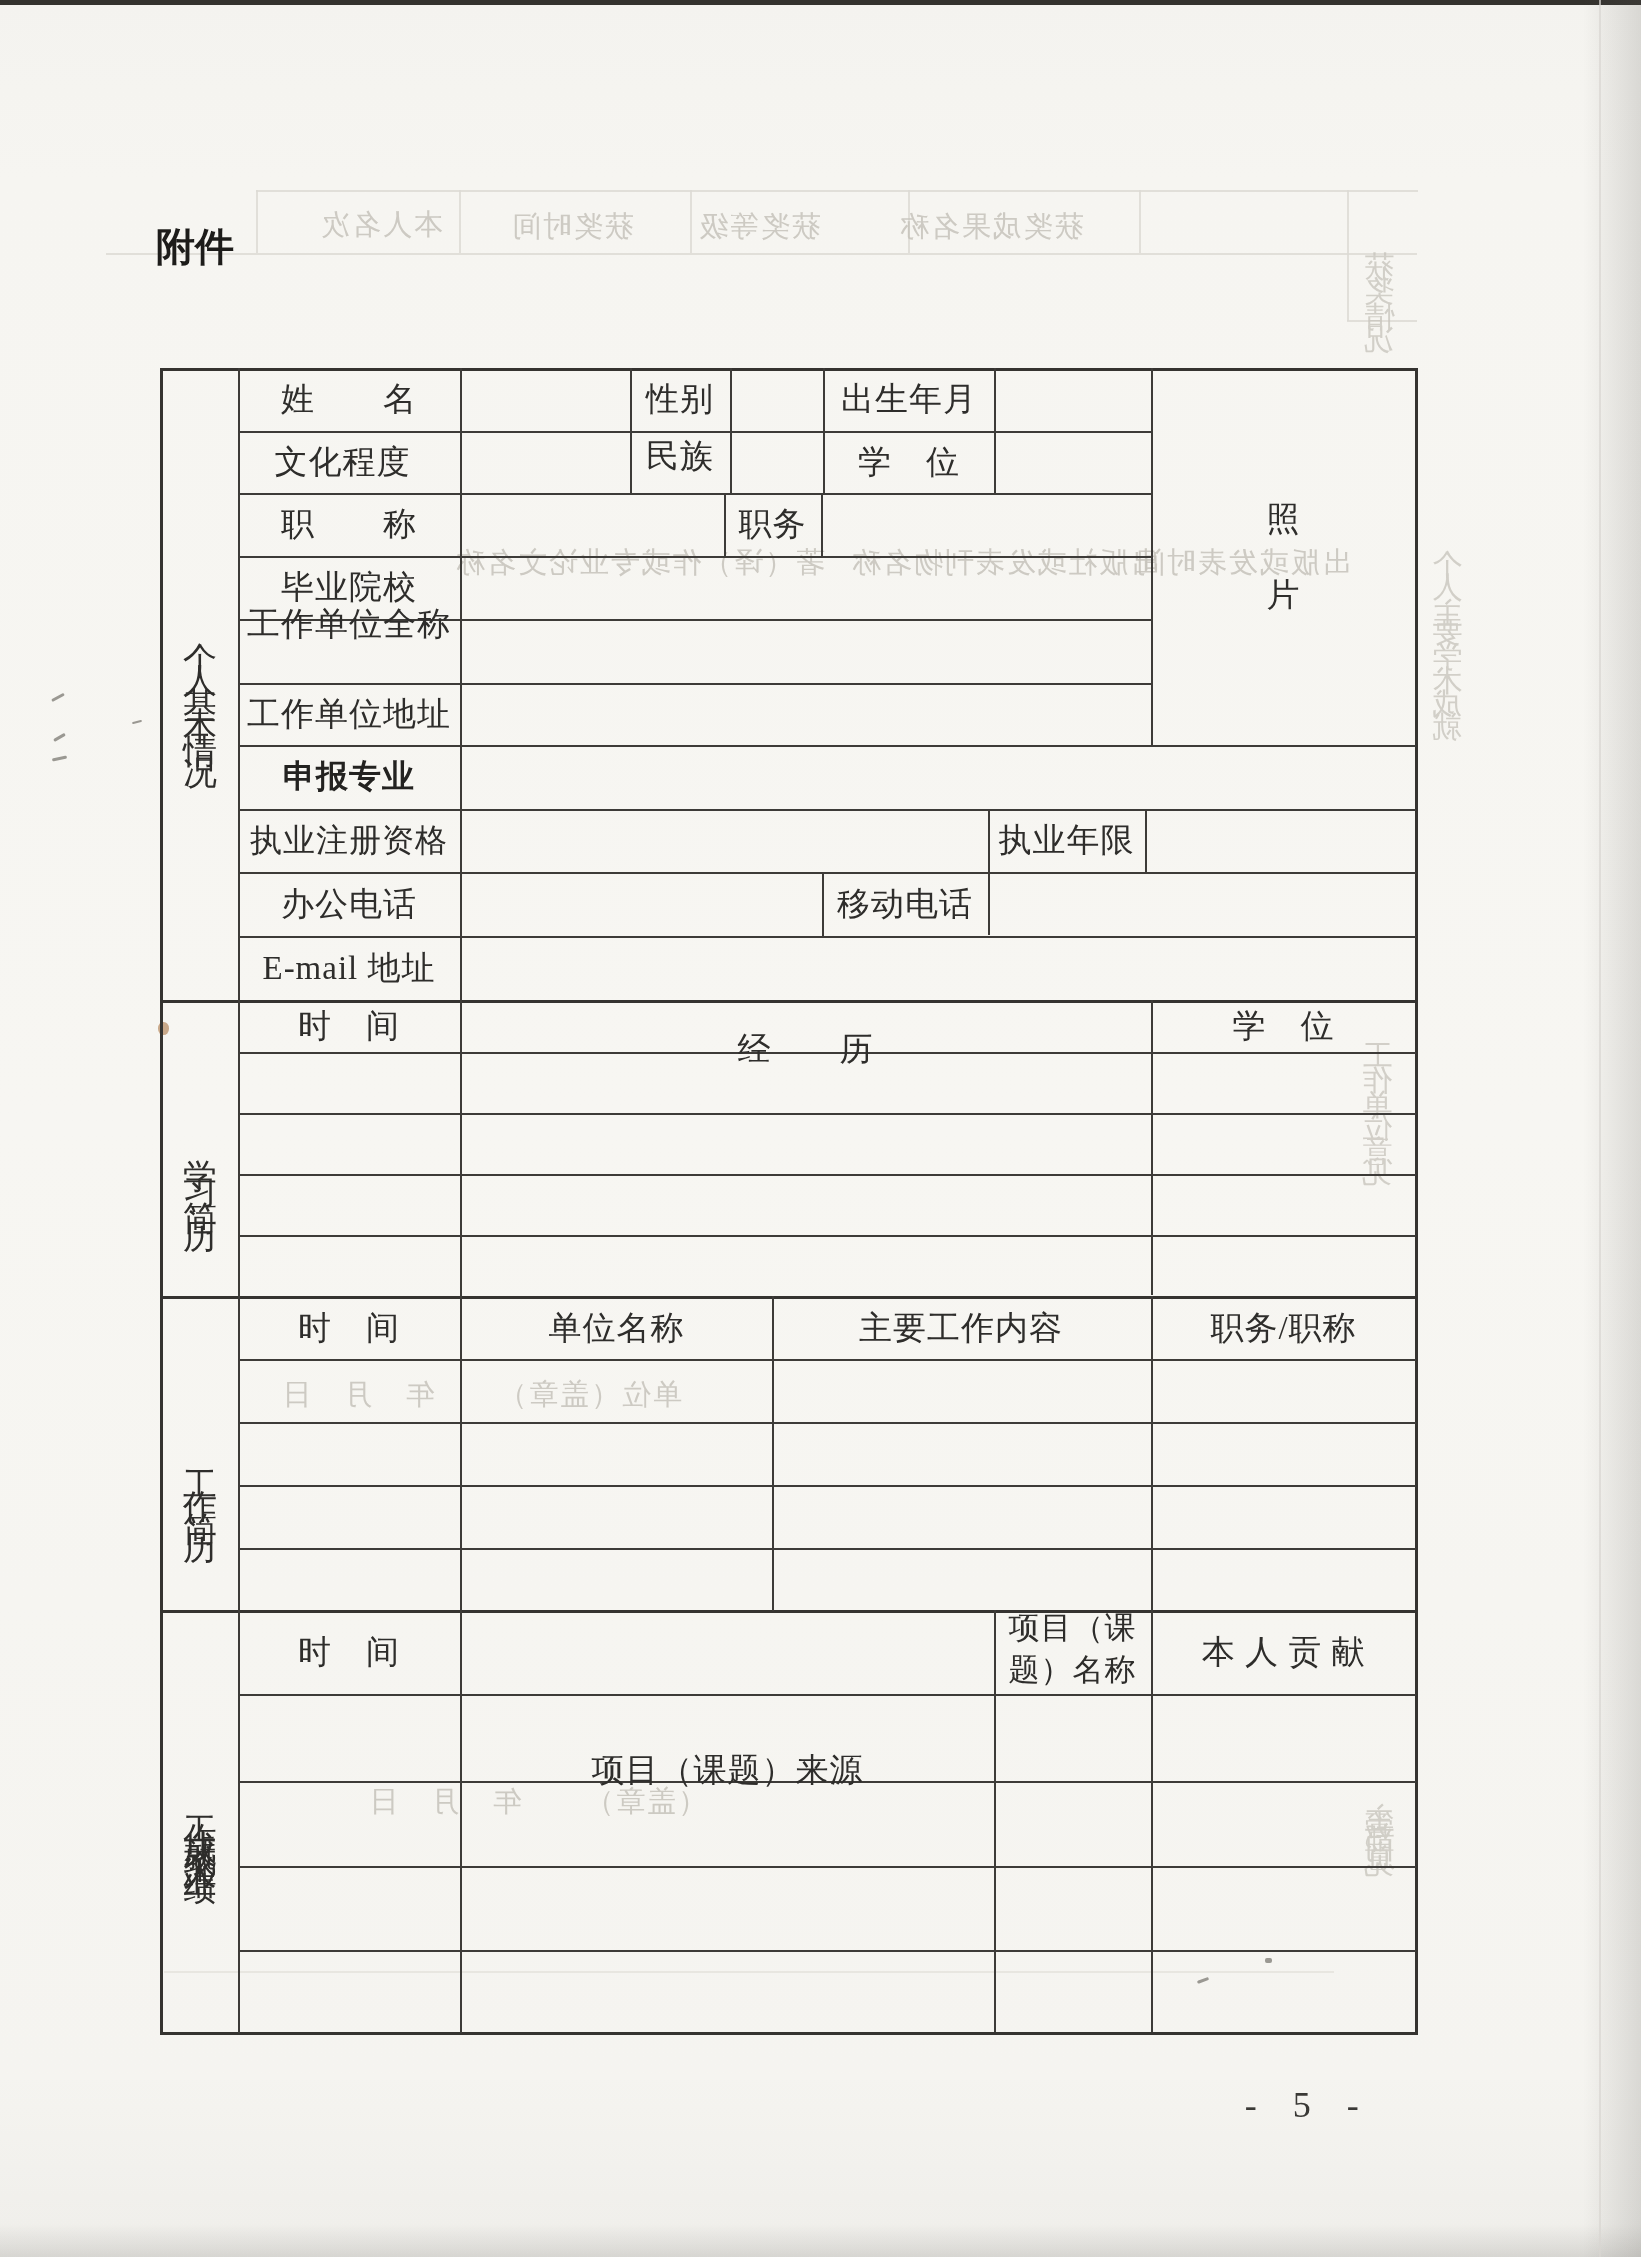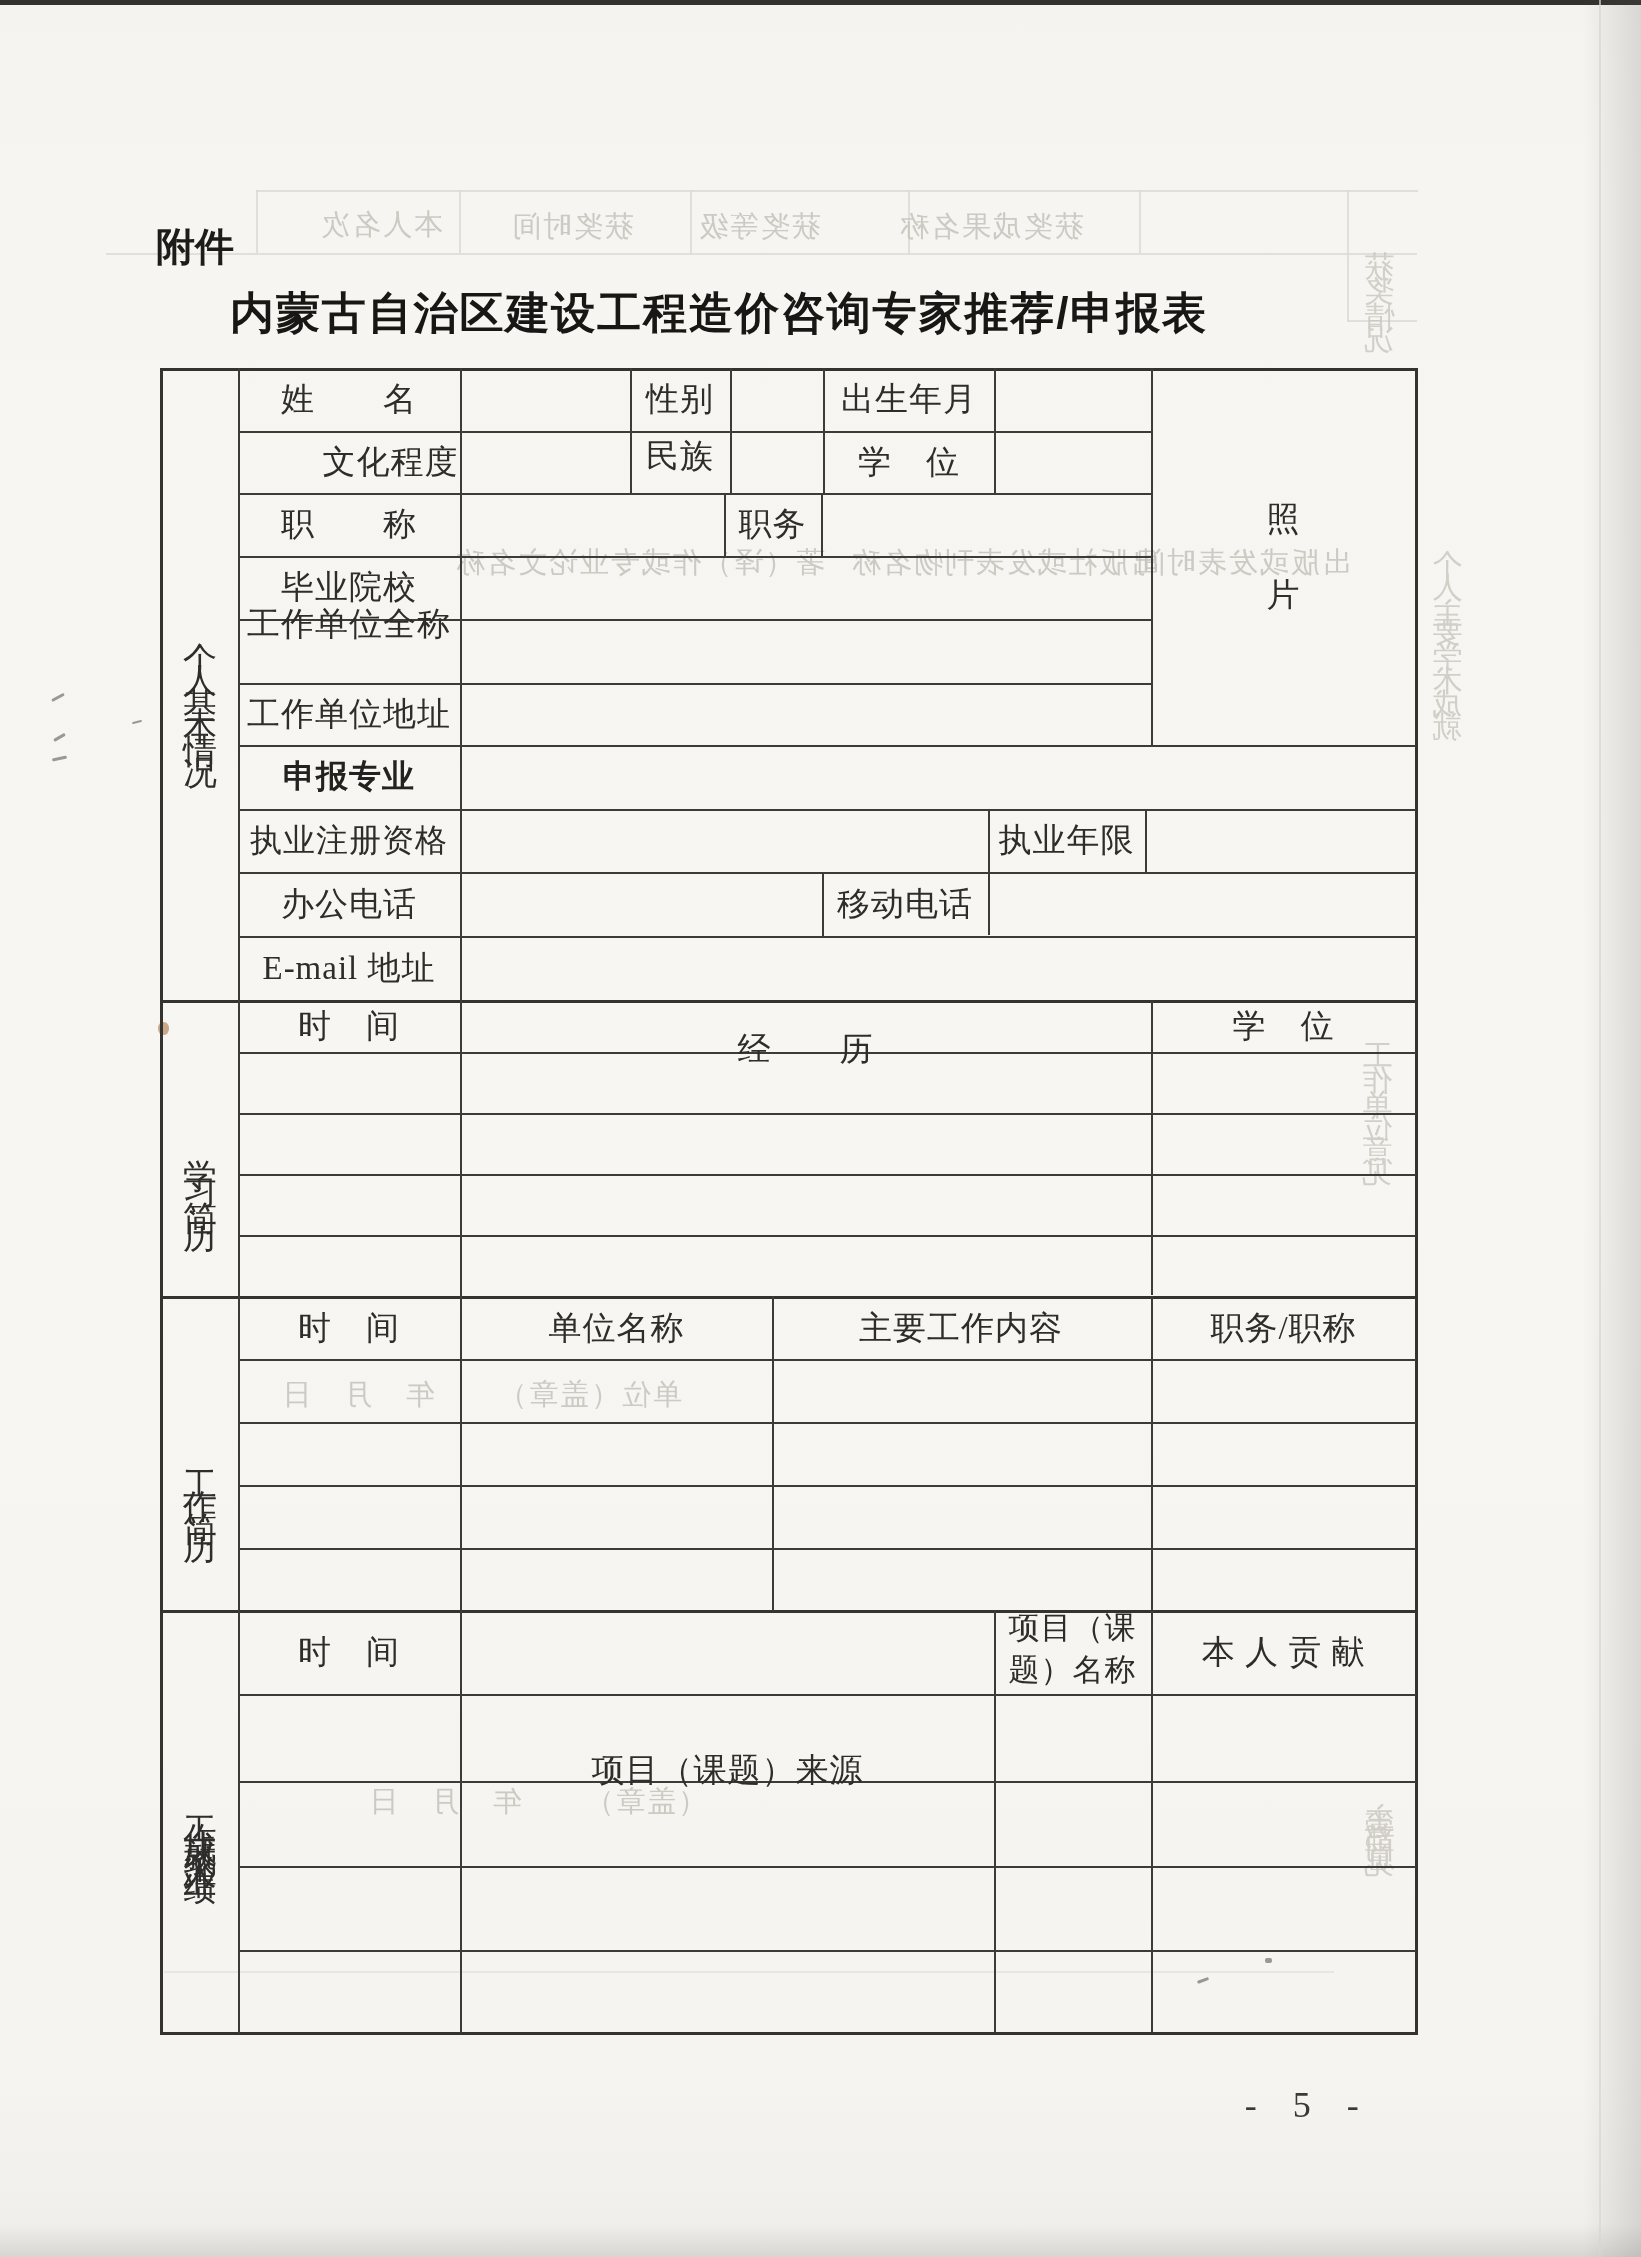--- a/index.html
+++ b/index.html
@@ -81,21 +81,20 @@
 
   <span class="bleed" style="left:280px;top:1375px;">单位（盖章）　　年　月　日</span>
   <span class="bleed" style="left:367px;top:1782px;">（盖章）　　年　月　日</span>
 
   <div class="bleed-v" style="left:1359px;top:227px;height:222px;letter-spacing:25px;">获奖情况</div>
   <div class="bleed-v" style="left:1427px;top:526px;height:483px;letter-spacing:23px;">个人主要学术成就</div>
   <div class="bleed-v" style="left:1357px;top:1019px;height:386px;letter-spacing:23px;">工作单位意见</div>
   <div class="bleed-v" style="left:1359px;top:1777px;height:232px;letter-spacing:9.7px;">主管部门意见</div>
 
   <div class="abs heiti" style="left:156px;top:220px;font-size:39px;color:#1d1c1a;">附件</div>
-  <div class="abs heiti" style="left:154px;top:284px;width:1130px;text-align:center;font-size:44px;letter-spacing:1.9px;color:#181716;">内蒙古自治区建设工程造价咨询专家推荐/申报表</div>
 
   <div>
 
     <div class="hl thick" style="left:160px;top:368px;width:1258px;"></div>
     <div class="hl thick" style="left:160px;top:2032px;width:1258px;"></div>
     <div class="vl thick" style="left:160px;top:368px;height:1667px;"></div>
     <div class="vl thick" style="left:1415px;top:368px;height:1667px;"></div>
 
     <div class="hl thick" style="left:160px;top:1000px;width:1255px;"></div>
     <div class="hl thick" style="left:160px;top:1296px;width:1255px;"></div>
@@ -151,21 +150,21 @@
   <div class="vlabel" style="left:162px;top:1359px;width:75px;height:251px;letter-spacing:21px;">工作简历</div>
   <div class="vlabel" style="left:162px;top:1610px;width:75px;height:422px;letter-spacing:6.8px;font-size:33px;">工作成就或个人业绩</div>
 
   <div class="cell" style="left:238px;top:368px;width:222px;height:63px;">姓　　名</div>
   <div class="cell" style="left:460px;top:368px;width:170px;height:63px;"></div>
   <div class="cell" style="left:630px;top:368px;width:100px;height:63px;">性别</div>
   <div class="cell" style="left:730px;top:368px;width:93px;height:63px;"></div>
   <div class="cell" style="left:823px;top:368px;width:172px;height:63px;">出生年月</div>
   <div class="cell" style="left:994px;top:368px;width:156px;height:63px;"></div>
 
-  <div class="cell" style="left:238px;top:431px;width:209px;height:63px;padding-left:48px;">文化程度</div>
+  <div class="cell" style="left:238px;top:431px;width:209px;height:63px;">文化程度</div>
   <div class="cell" style="left:460px;top:431px;width:170px;height:63px;"></div>
   <div class="cell" style="left:630px;top:431px;width:100px;height:50px;font-family:Liberation Mono, monospace;">民族</div>
   <div class="cell" style="left:730px;top:431px;width:93px;height:63px;"></div>
   <div class="cell" style="left:823px;top:431px;width:172px;height:63px;">学　位</div>
   <div class="cell" style="left:994px;top:431px;width:156px;height:63px;"></div>
 
   <div class="cell" style="left:238px;top:493px;width:222px;height:63px;">职　　称</div>
   <div class="cell" style="left:460px;top:493px;width:265px;height:63px;"></div>
   <div class="cell" style="left:724px;top:493px;width:97px;height:63px;">职务</div>
   <div class="cell" style="left:821px;top:493px;width:330px;height:63px;"></div>

